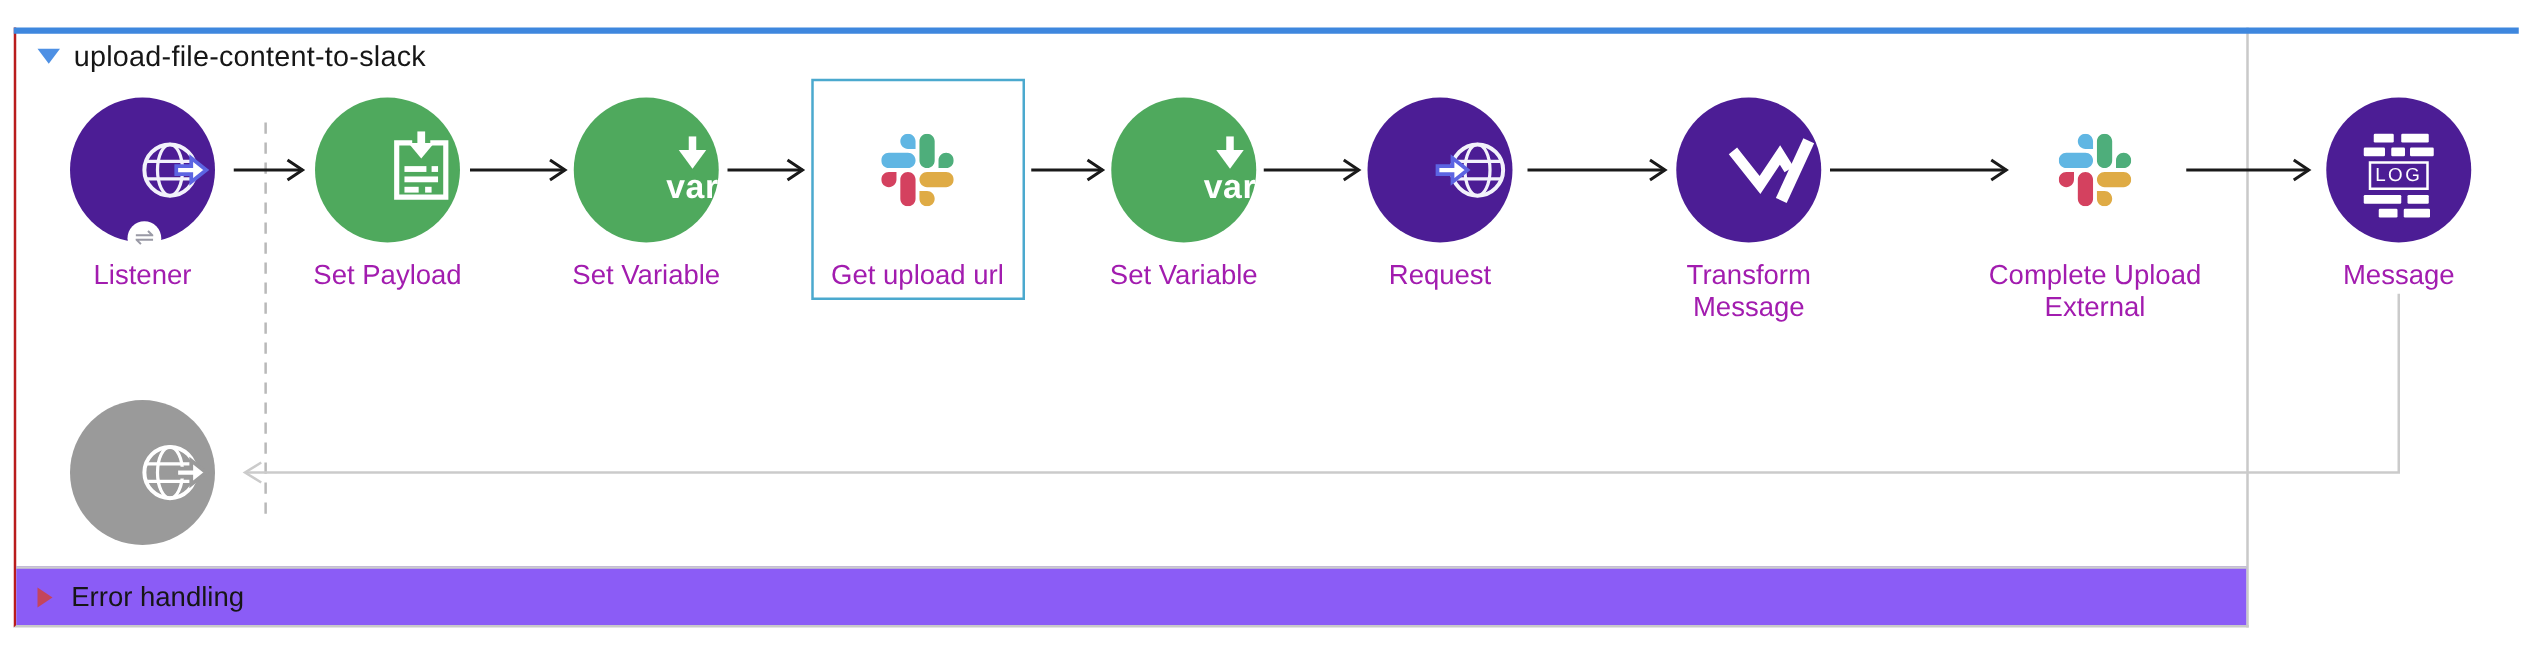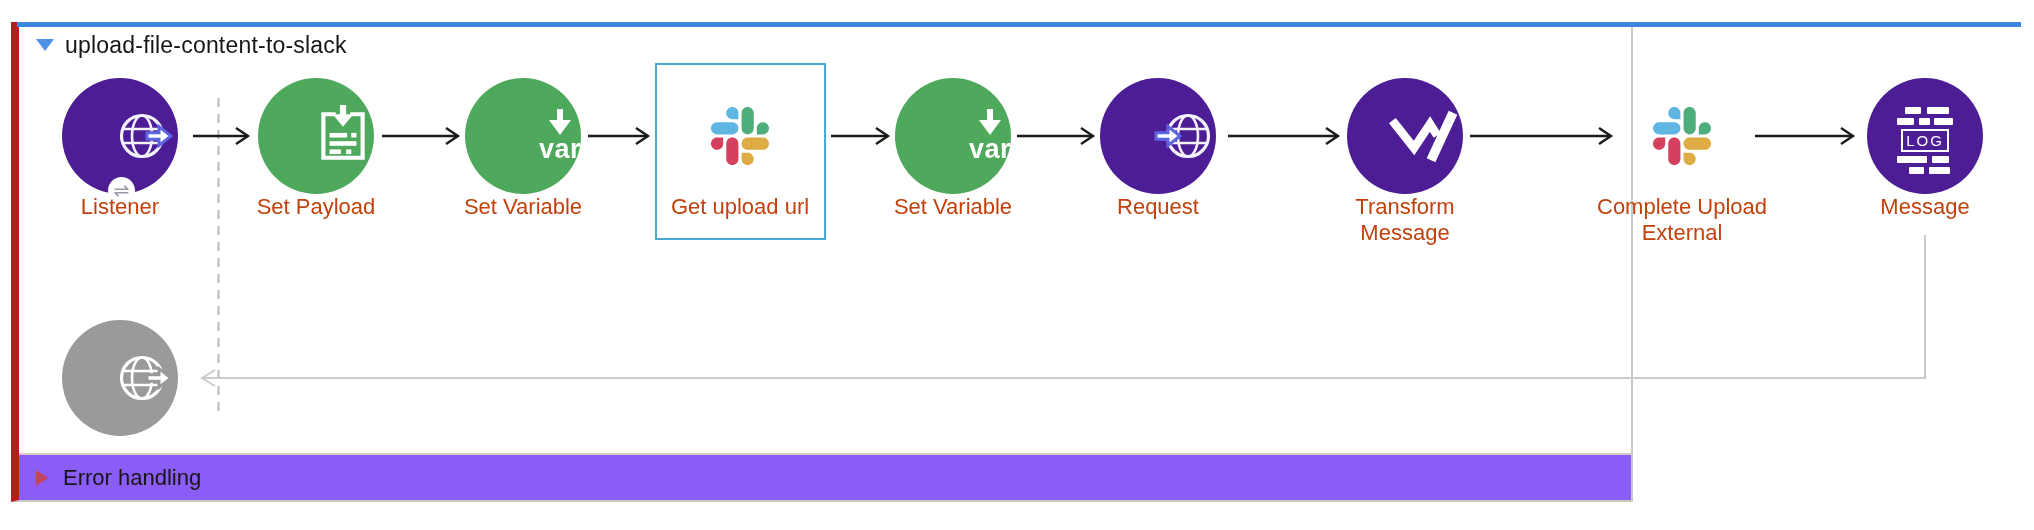--- a/index.html
+++ b/index.html
@@ -1,23 +1,23 @@
 <!DOCTYPE html>
 <html><head>
 <meta charset="utf-8">
 <style>
   html,body { margin:0; padding:0; background:#ffffff; }
   .canvas {
     position:relative; width:2034px; height:530px; background:#ffffff;
     font-family:"Liberation Sans", sans-serif; overflow:hidden;
   }
   .flow-container {
-    position:absolute; left:11px; top:22px; width:1622px; height:480px;
+    position:absolute; left:11px; top:22px; width:1788px; height:480px;
     box-sizing:border-box;
-    border-left:8px solid #b91c1c; border-right:2px solid #c9c9c9; border-bottom:2px solid #c9c9c9;
+    border-left:2px solid #b91c1c; border-right:2px solid #c9c9c9; border-bottom:2px solid #c9c9c9;
     background:#ffffff;
   }
   .flow-topbar { position:absolute; left:-2px; top:0; width:2004px; height:5px; background:#3e87de; }
   .flow-header { position:absolute; left:0; top:7px; height:32px; display:flex; align-items:center; }
   .tri-down {
     width:0; height:0; margin-left:17px;
     border-left:9px solid transparent; border-right:9px solid transparent;
     border-top:12px solid #4e90e4;
   }
   .flow-title { margin-left:11px; font-size:23px; color:#161616; letter-spacing:0.2px; }
@@ -27,22 +27,22 @@
   .node { position:absolute; }
   .circle {
     position:absolute; width:116px; height:116px; border-radius:50%;
     display:flex; align-items:center; justify-content:flex-end;
   }
   .purple { background:#4c1d95; }
   .green  { background:#4fa95d; }
   .gray   { background:#9a9a9a; }
 
   .node-label {
-    position:absolute; top:172px; width:170px; text-align:center;
-    font-size:22px; line-height:26px; color:#c2410c;
+    position:absolute; top:185px; width:170px; text-align:center;
+    font-size:22px; line-height:26px; color:#a21caf;
   }
   .selection-box {
     position:absolute; left:636px; top:41px; width:171px; height:177px;
     box-sizing:border-box; border:2.5px solid #4ba9ce; background:transparent;
   }
   .badge {
     position:absolute; width:27px; height:27px; border-radius:50%;
     background:#ffffff; display:flex; align-items:center; justify-content:center;
     font-family:"DejaVu Sans", sans-serif; font-size:19px; color:#9a9aa6; line-height:1;
   }

